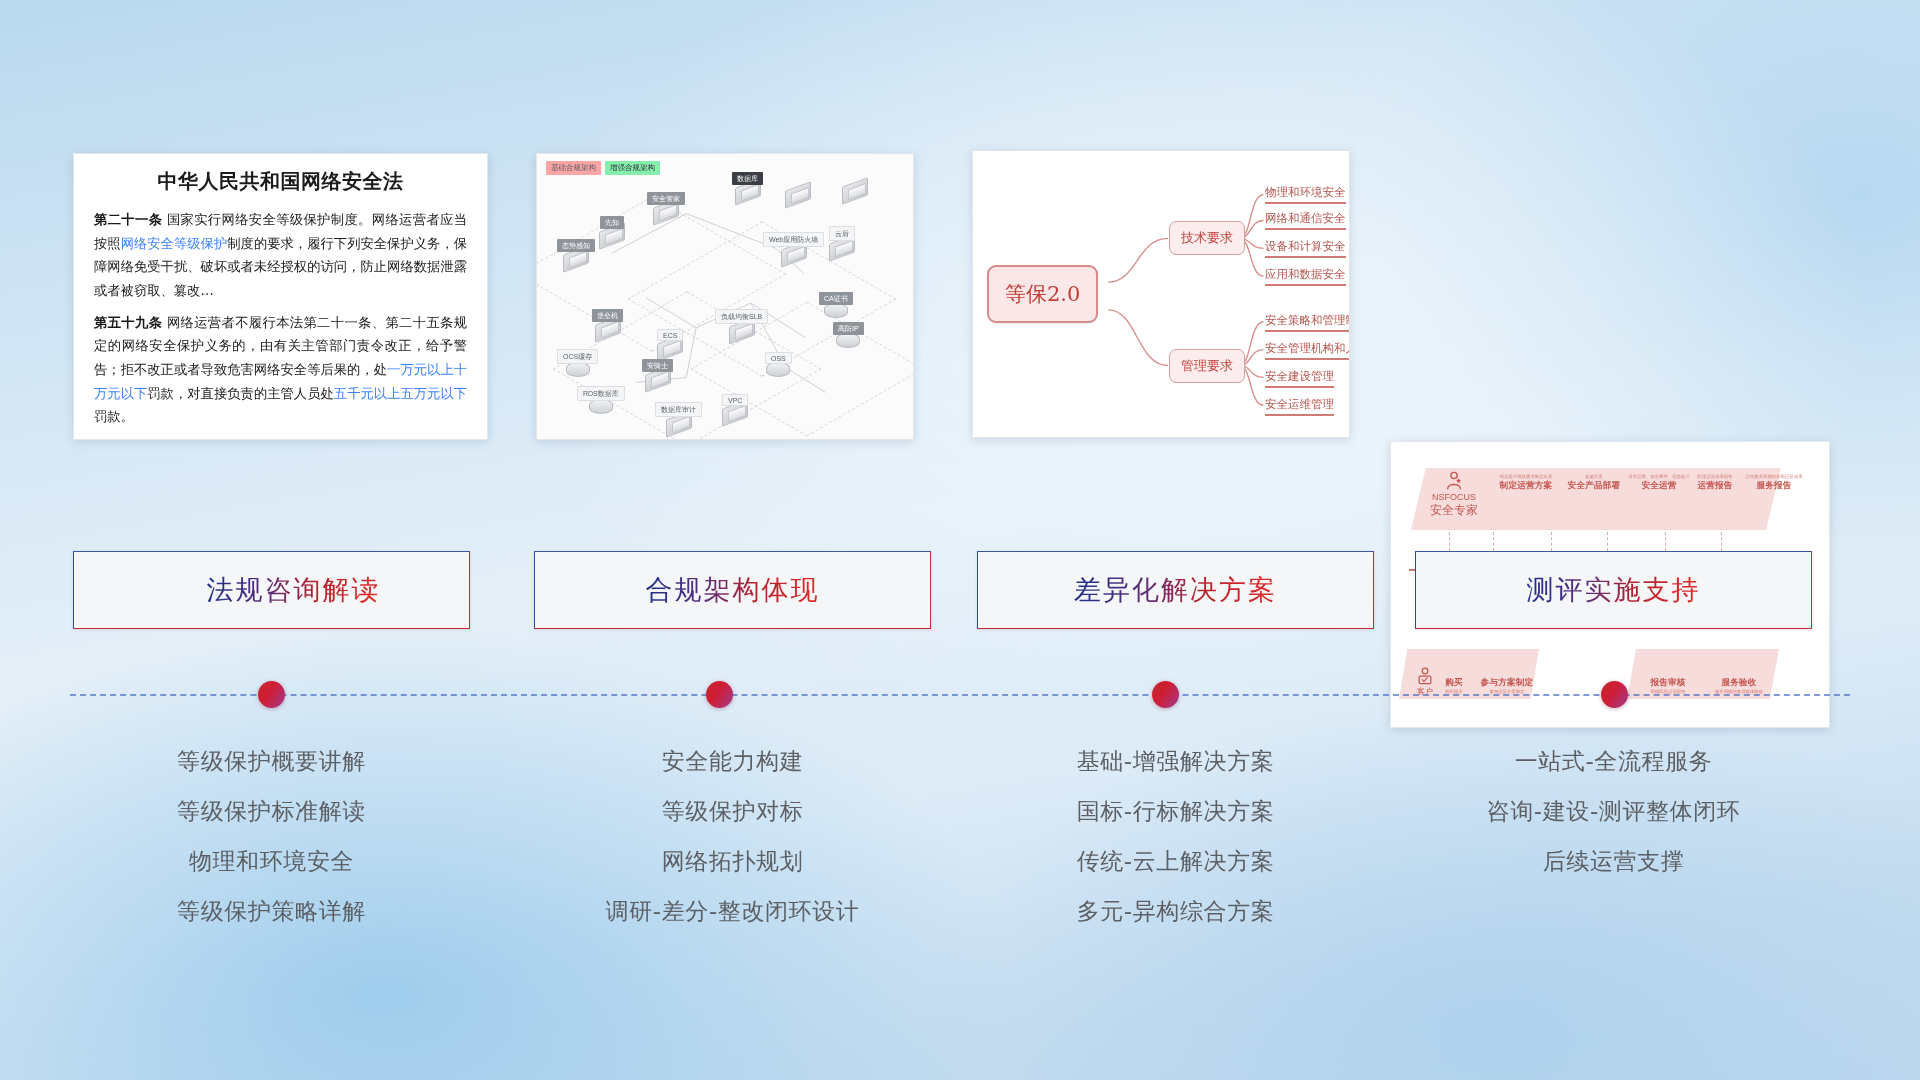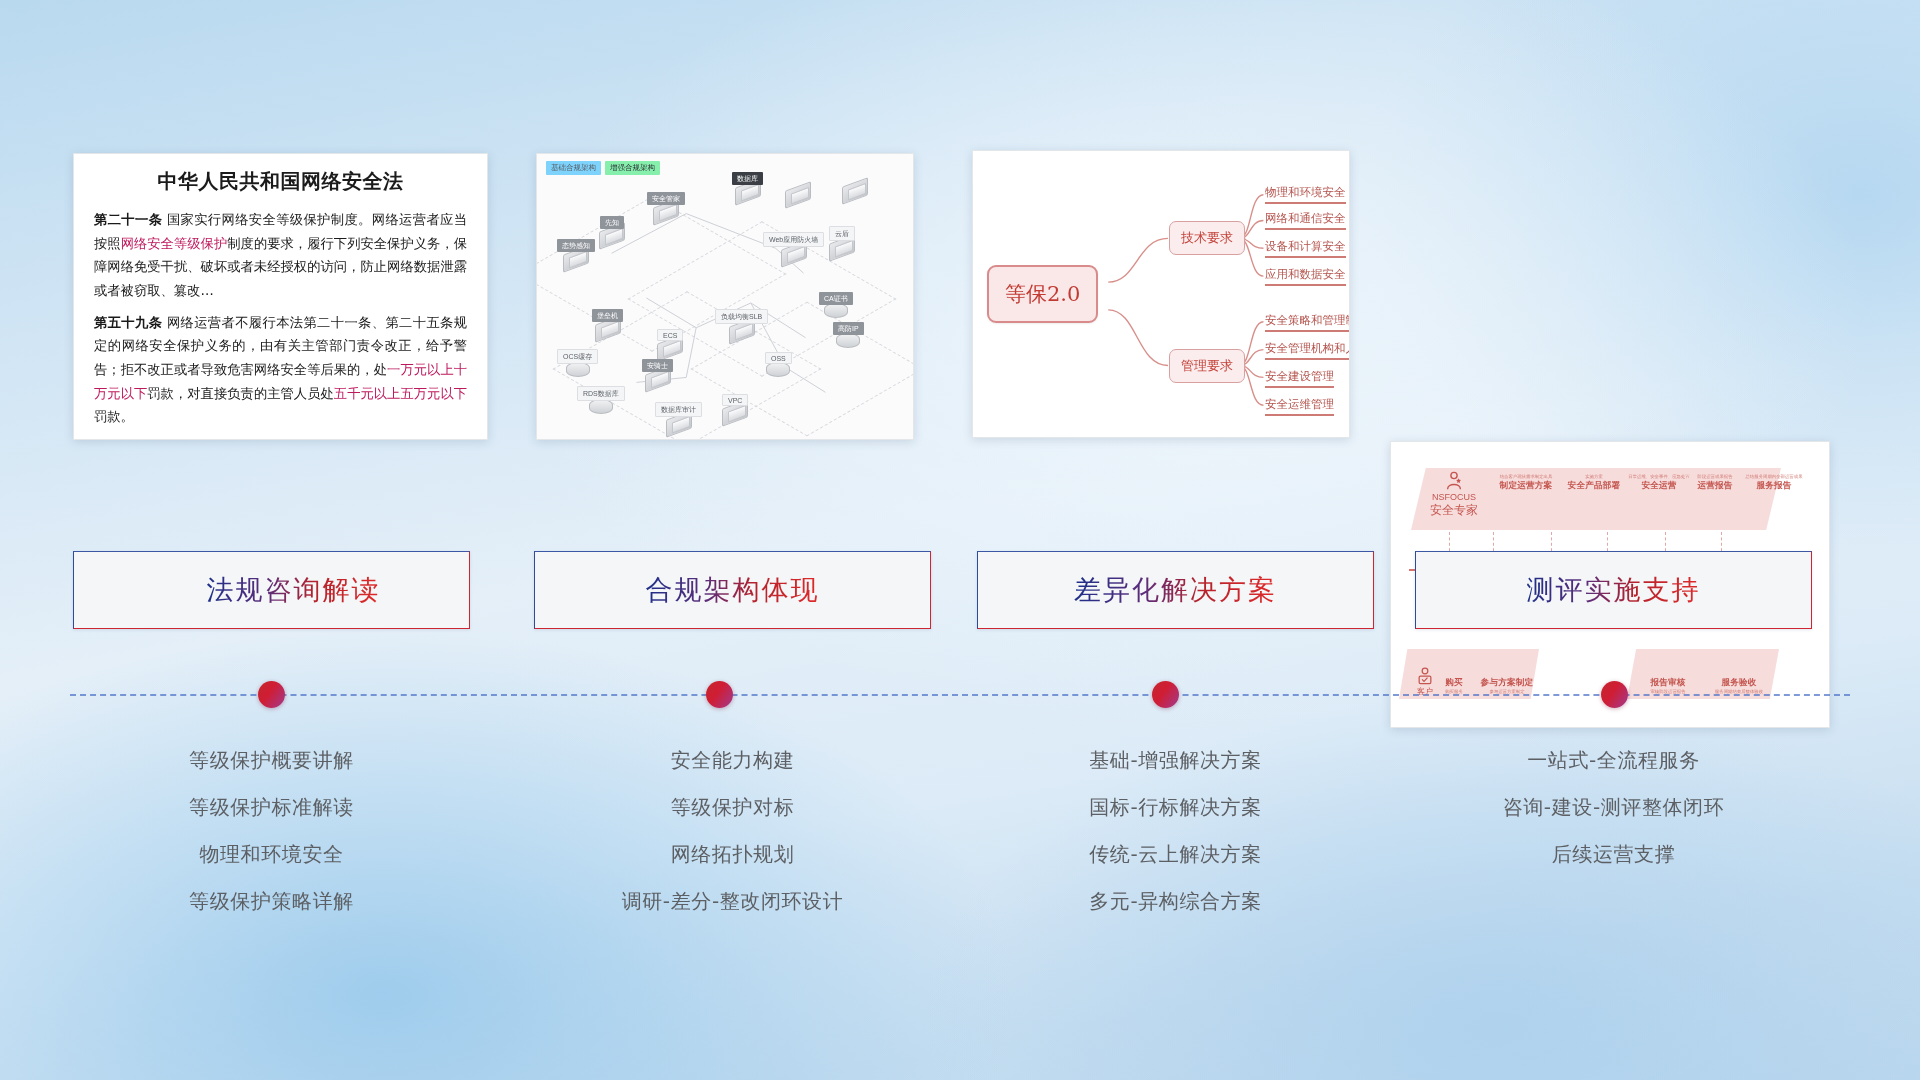--- a/index.html
+++ b/index.html
@@ -39,27 +39,27 @@
   }
   .law-p {
     font-size: 13.3px;
     line-height: 1.78;
     color: #1a1a1a;
     text-align: justify;
     margin-bottom: 8px;
     font-family: "DejaVu Sans", "Liberation Sans", sans-serif;
   }
   .law-p b { font-weight: bold; }
-  .hl { color: #be185d; }
+  .hl { color: #3b82f6; }
 
   
   .arch { background: #fbfbfc; }
   .arch-tabs { position: absolute; top: 7px; left: 9px; display: flex; gap: 4px; }
   .arch-tab {
-    font-size: 7.5px; color: #5a5f66; background: #7dd3fc;
+    font-size: 7.5px; color: #5a5f66; background: #fca5a5;
     padding: 2px 5px; border-radius: 1px; white-space: nowrap;
   }
   .arch-tab.active { background: #86efac; color: #2f3338; }
   .iso-plane {
     position: absolute; border: 1px dashed #d6d8dc;
     transform: rotate(45deg) skew(-15deg, -15deg);
   }
   .node {
     position: absolute; display: flex; flex-direction: column; align-items: center;
     font-size: 7px; color: #4a4f55; white-space: nowrap;
@@ -161,21 +161,21 @@
   }
   .node-dot {
     position: absolute; width: 27px; height: 27px; border-radius: 50%;
     background: linear-gradient(125deg, #c4262f 0%, #d01d33 42%, #a23a8f 100%);
     box-shadow: 0 1px 4px rgba(120,30,60,.35);
   }
 
   
   .list { position: absolute; text-align: center; }
   .list-item {
-    font-size: 20px; color: #5c5f63; line-height: 1.0; margin-bottom: 27px;
+    font-size: 23px; color: #5c5f63; line-height: 1.0; margin-bottom: 27px;
     letter-spacing: .6px; white-space: nowrap;
     font-family: "DejaVu Sans", "Liberation Sans", sans-serif;
   }
 </style>
 </head>
 <body>
 
 <div class="stage">
 
   <div class="card" style="left:73px; top:153px; width:415px; height:287px;">

